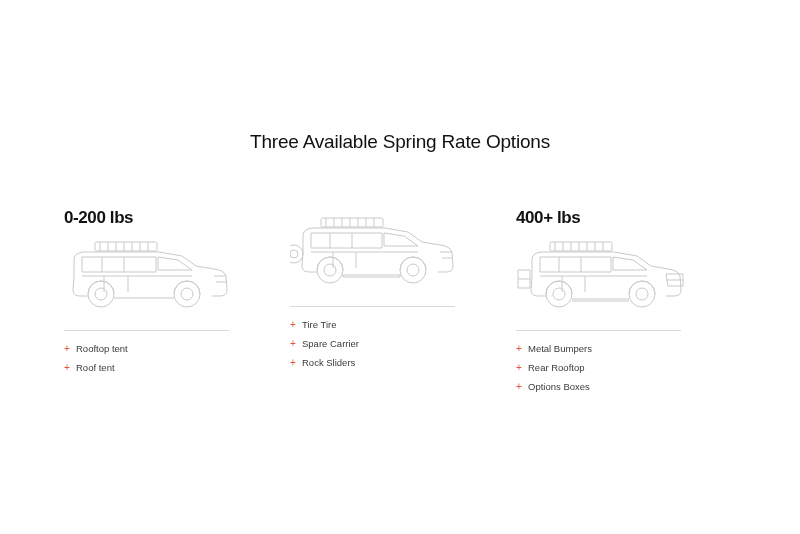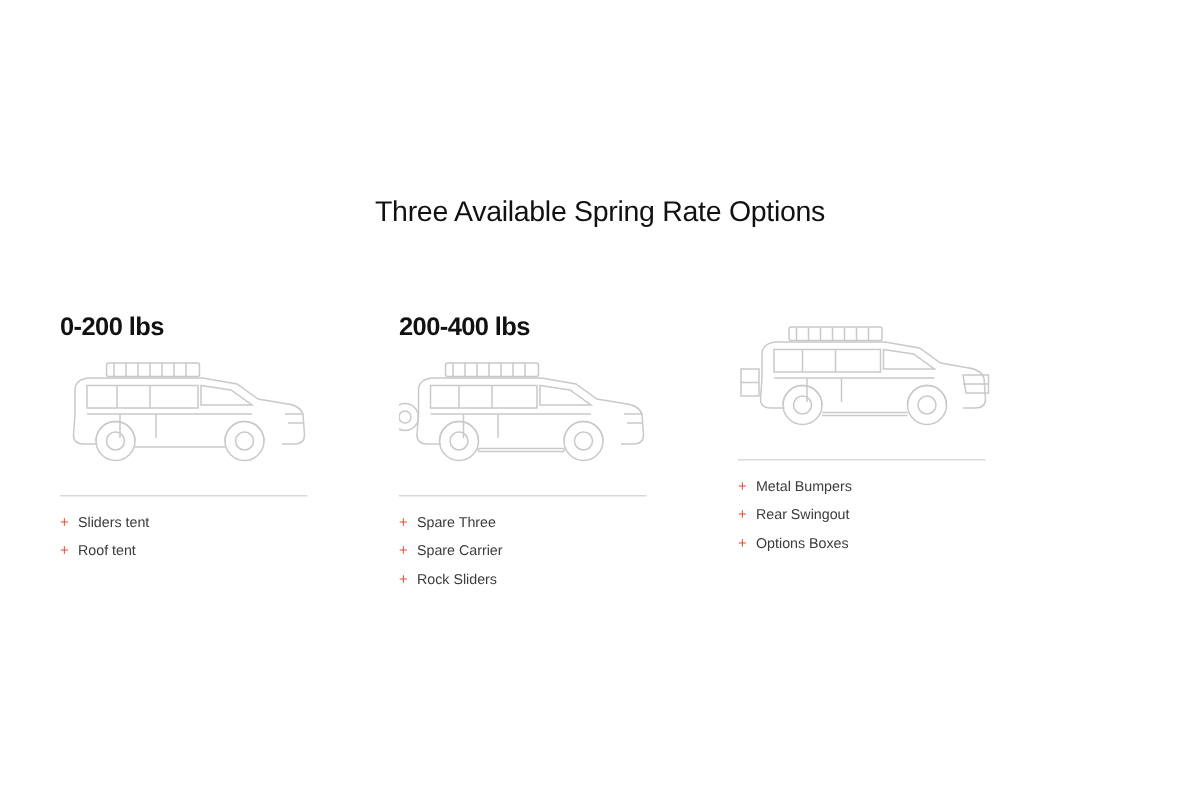--- a/index.html
+++ b/index.html
@@ -32,21 +32,21 @@
     letter-spacing: -0.2px;
     color: #111111;
   }
   .columns {
     position: absolute;
     top: 208px;
     left: 0;
     width: 800px;
     display: flex;
     justify-content: flex-start;
-    padding-left: 40px;
+    padding-left: 64px;
     box-sizing: border-box;
   }
   .col {
     width: 224px;
     margin-right: 0;
   }
   .col-heading {
     font-size: 17px;
     font-weight: bold;
     letter-spacing: -0.4px;
@@ -144,31 +144,30 @@
           <circle cx="123" cy="58" r="13"></circle>
           <circle cx="123" cy="58" r="6"></circle>
 
           <line x1="50" y1="62" x2="110" y2="62"></line>
         </svg>
       </div>
       <div class="divider"></div>
       <ul class="features">
         <li class="feature">
           <span class="plus">+</span>
-          <span class="feature-label">Sliders tent</span>
+          <span class="feature-label">Rooftop tent</span>
         </li>
         <li class="feature">
           <span class="plus">+</span>
           <span class="feature-label">Roof tent</span>
         </li>
       </ul>
     </div>
 
     <div class="col col2">
-      <div class="col-heading">200-400 lbs</div>
       <div class="vehicle">
         <svg width="175" height="88" viewBox="0 0 175 88" fill="none" stroke="#c9c9c9" stroke-width="1">
 
           <rect x="31" y="6" width="62" height="9" rx="1.5"></rect>
           <line x1="36" y1="6" x2="36" y2="15"></line>
           <line x1="44" y1="6" x2="44" y2="15"></line>
           <line x1="52" y1="6" x2="52" y2="15"></line>
           <line x1="60" y1="6" x2="60" y2="15"></line>
           <line x1="68" y1="6" x2="68" y2="15"></line>
           <line x1="76" y1="6" x2="76" y2="15"></line>
@@ -203,34 +202,35 @@
           <line x1="53" y1="63" x2="110" y2="63"></line>
           <line x1="53" y1="65" x2="110" y2="65"></line>
           <line x1="53" y1="63" x2="53" y2="65"></line>
           <line x1="110" y1="63" x2="110" y2="65"></line>
         </svg>
       </div>
       <div class="divider"></div>
       <ul class="features">
         <li class="feature">
           <span class="plus">+</span>
-          <span class="feature-label">Spare Three</span>
+          <span class="feature-label">Tire Tire</span>
         </li>
         <li class="feature">
           <span class="plus">+</span>
           <span class="feature-label">Spare Carrier</span>
         </li>
         <li class="feature">
           <span class="plus">+</span>
           <span class="feature-label">Rock Sliders</span>
         </li>
       </ul>
     </div>
 
     <div class="col col3">
+      <div class="col-heading">400+ lbs</div>
       <div class="vehicle">
         <svg width="175" height="88" viewBox="0 0 175 88" fill="none" stroke="#c9c9c9" stroke-width="1">
 
           <rect x="34" y="6" width="62" height="9" rx="1.5"></rect>
           <line x1="39" y1="6" x2="39" y2="15"></line>
           <line x1="47" y1="6" x2="47" y2="15"></line>
           <line x1="55" y1="6" x2="55" y2="15"></line>
           <line x1="63" y1="6" x2="63" y2="15"></line>
           <line x1="71" y1="6" x2="71" y2="15"></line>
           <line x1="79" y1="6" x2="79" y2="15"></line>
@@ -267,21 +267,21 @@
         </svg>
       </div>
       <div class="divider"></div>
       <ul class="features">
         <li class="feature">
           <span class="plus">+</span>
           <span class="feature-label">Metal Bumpers</span>
         </li>
         <li class="feature">
           <span class="plus">+</span>
-          <span class="feature-label">Rear Swingout</span>
+          <span class="feature-label">Rear Rooftop</span>
         </li>
         <li class="feature">
           <span class="plus">+</span>
           <span class="feature-label">Options Boxes</span>
         </li>
       </ul>
     </div>
 
   </div>
 </div>

